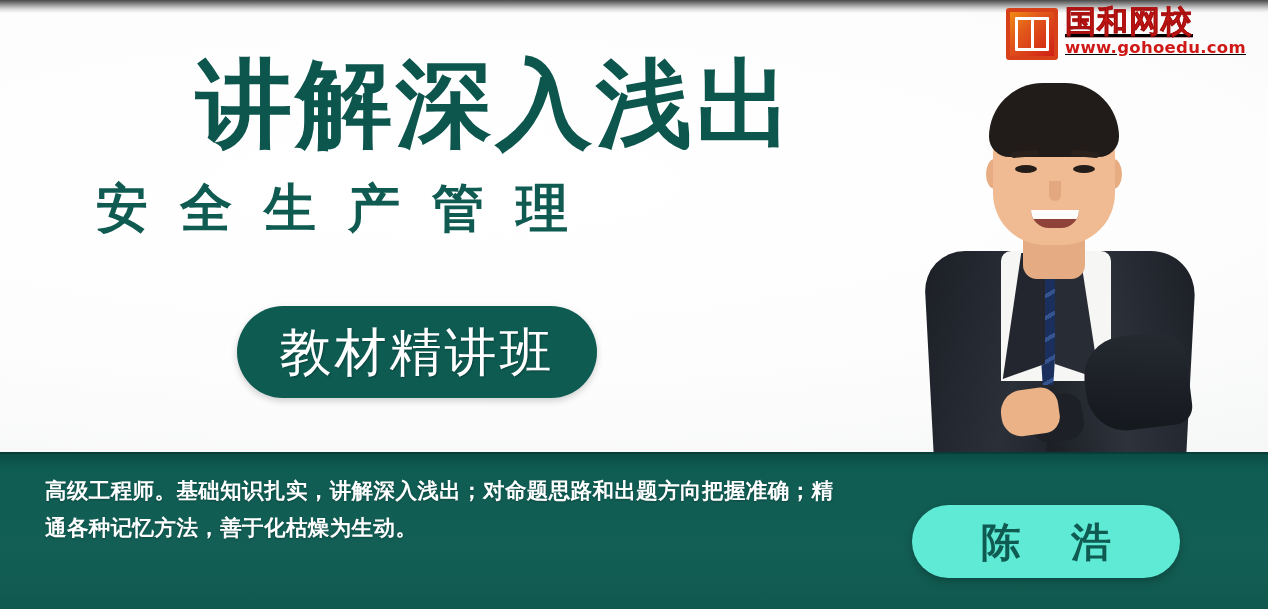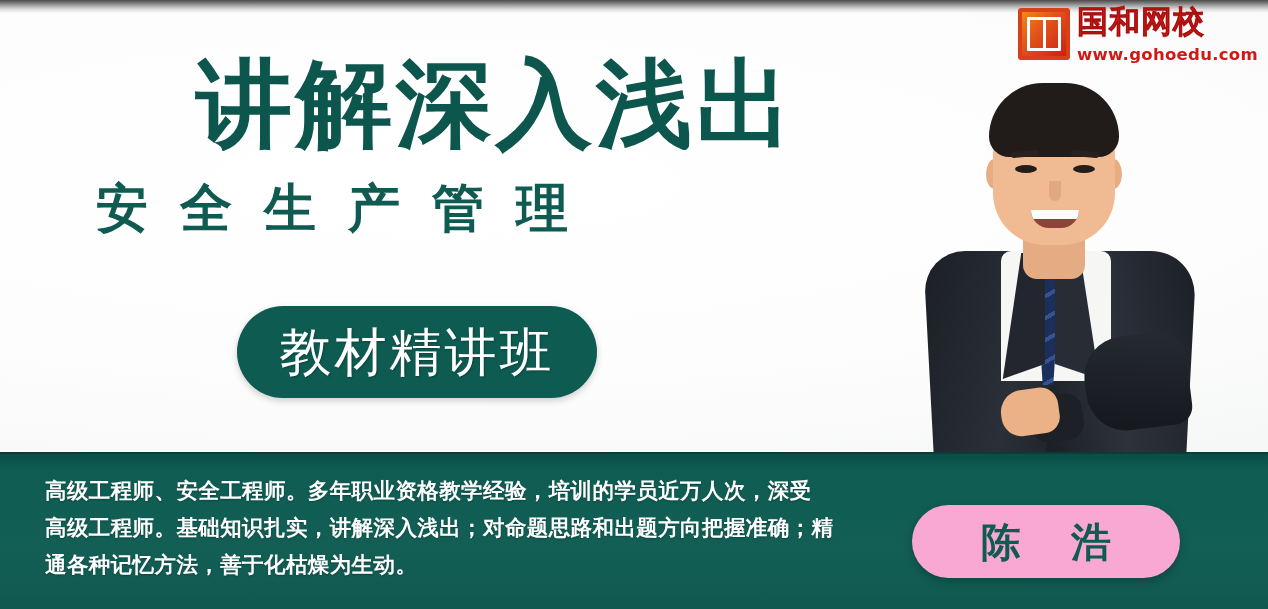--- a/index.html
+++ b/index.html
@@ -22,22 +22,22 @@
   
   .stage{
     position:absolute;left:0;top:0;width:1268px;height:455px;
     background:
       radial-gradient(120% 80% at 35% 40%, #ffffff 0%, #fdfdfd 55%, #f4f5f5 100%);
     z-index:1;
   }
 
   
   .logo-wrap{
-    position:absolute;right:10px;top:6px;z-index:8;
-    display:flex;align-items:flex-start;
+    position:absolute;right:22px;top:6px;z-index:8;
+    display:flex;align-items:flex-start;text-decoration:underline;
   }
   .logo-seal{
     width:52px;height:52px;margin-top:2px;
     border:4px solid #d8401a;
     border-radius:3px;
     background:linear-gradient(135deg,#f08a12 0%,#e2571b 38%,#cf1f15 100%);
     position:relative;
     box-sizing:border-box;
   }
   .logo-seal::before{
@@ -50,21 +50,21 @@
   }
   .logo-right{margin-left:7px;display:flex;flex-direction:column;align-items:flex-start;}
   .logo-cn{
     font-size:31px;font-weight:bold;letter-spacing:1px;line-height:1.02;
     color:#cf1916;
     -webkit-text-stroke:0.4px #a81010;
     text-shadow:0 1px 0 rgba(120,10,10,.35);
   }
   .logo-url{
     font-size:16.5px;font-weight:bold;letter-spacing:.3px;line-height:1.1;
-    color:#cf1916;margin-top:8px;
+    color:#cf1916;margin-top:1px;
   }
 
   
   .headline{
     position:absolute;left:196px;top:53px;z-index:4;
     font-size:96px;font-weight:bold;line-height:1.08;
     letter-spacing:4px;
     color:#0d564e;
     text-shadow:2px 2px 0 rgba(255,255,255,.9), -1px -1px 0 rgba(255,255,255,.6);
     white-space:nowrap;
@@ -189,21 +189,21 @@
     font-weight:bold;
     line-height:37px;
     letter-spacing:.4px;
     text-shadow:0 1px 2px rgba(0,0,0,.25);
   }
   .bio-text p{margin:0;}
 
   
   .name-pill{
     position:absolute;left:912px;top:505px;width:268px;height:73px;z-index:9;
-    background:#f9a8d4;border-radius:37px;
+    background:#5eead4;border-radius:37px;
     display:flex;align-items:center;justify-content:center;
     box-shadow:0 3px 10px rgba(0,0,0,.25);
   }
   .name-pill-label{
     color:#0f5a51;font-size:40px;font-weight:bold;letter-spacing:18px;
     text-indent:18px;line-height:1;
   }
 </style>
 </head>
 <body>
@@ -252,21 +252,20 @@
       </div>
     <div class="p-arm"></div>
     <div class="p-cuff"></div>
     <div class="p-hand"></div>
     <div class="p-btn1"></div>
     <div class="p-btn2"></div>
   </div>
 
   <div class="bio-band">
     <div class="bio-text">
-      <p>高级工程师、安全工程师。多年职业资格教学经验，培训的学员近万人次，深受</p>
       <p>高级工程师。基础知识扎实，讲解深入浅出；对命题思路和出题方向把握准确；精</p>
       <p>通各种记忆方法，善于化枯燥为生动。</p>
     </div>
   </div>
 
   <div class="name-pill">
     <span class="name-pill-label">陈 浩</span>
   </div>
 
 </div>

